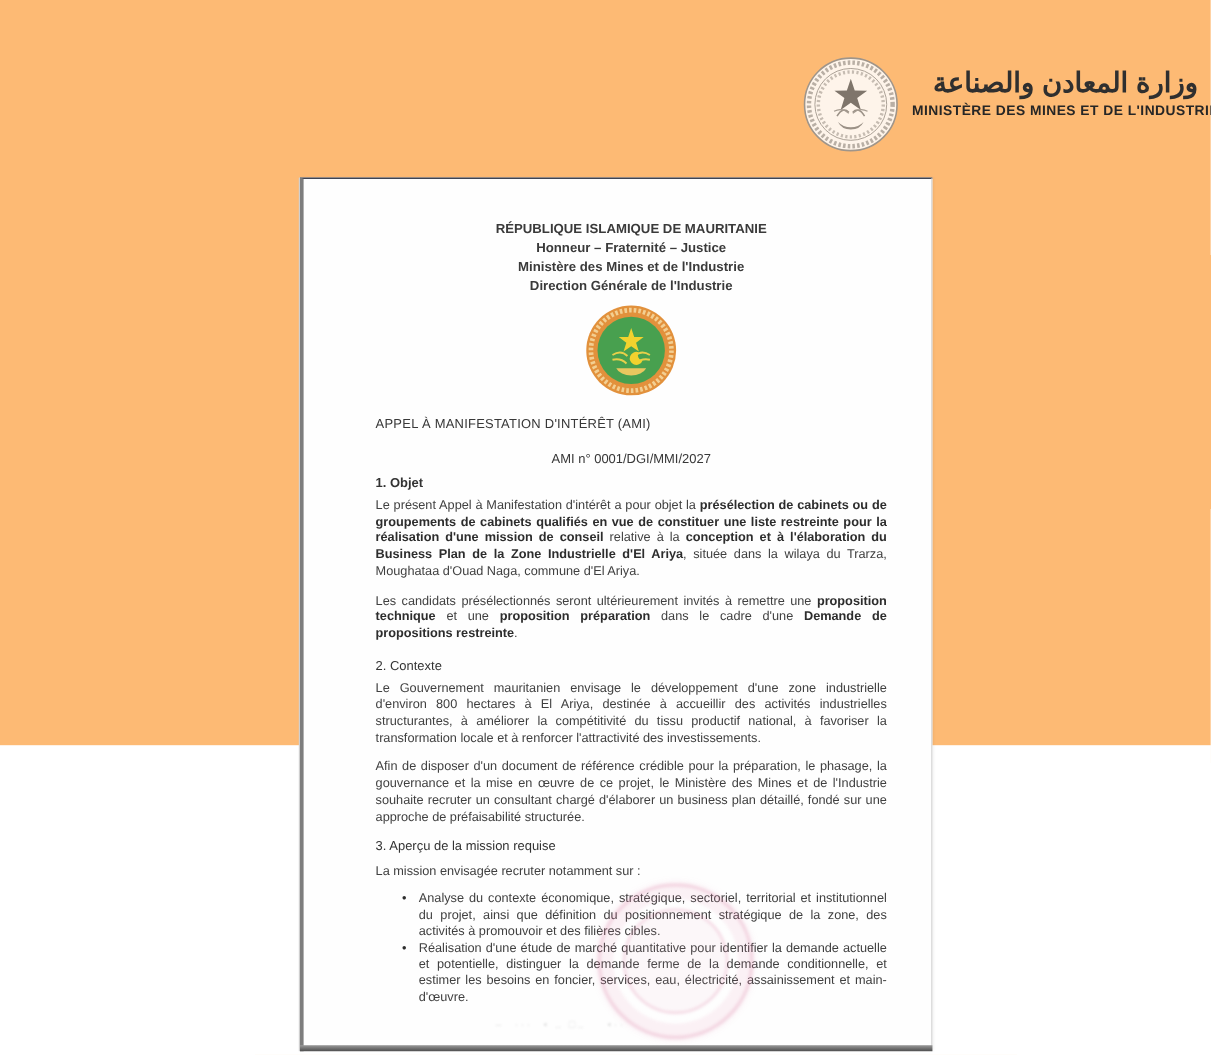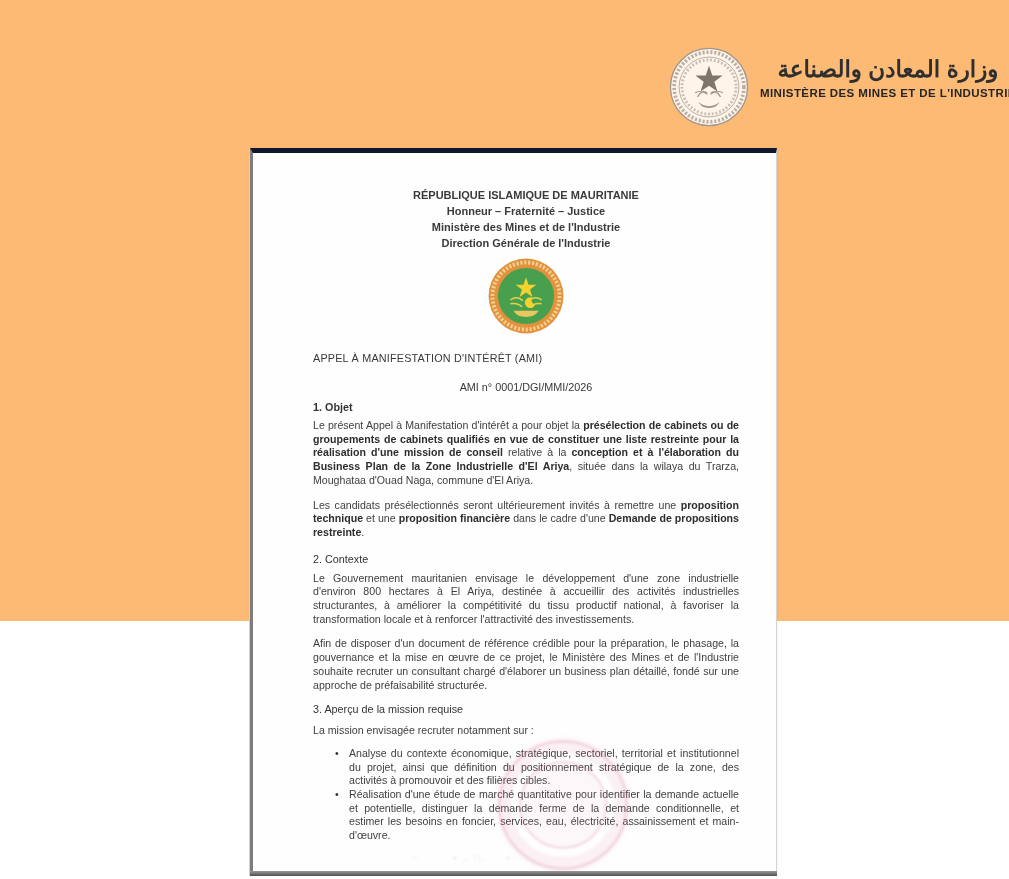--- a/index.html
+++ b/index.html
@@ -12,21 +12,21 @@
                      display:flex; align-items:flex-start; }
   .ministry-seal { width:82px; height:82px; flex:0 0 82px; margin-top:4px; opacity:.85; }
   .ministry-text { display:flex; flex-direction:column; align-items:center; margin-left:10px; margin-top:12px; }
   .ministry-arabic { font-size:23px; color:#2f2f2f; font-weight:600; direction:rtl;
                      letter-spacing:1px; line-height:30px; }
   .ministry-french { font-size:11.5px; font-weight:700; color:#262626; letter-spacing:.4px;
                      margin-top:3px; white-space:nowrap; }
 
   
   .page { position:absolute; left:250px; top:148px; width:527px; height:728px;
-          background:#fefefe; border-top:5px solid #0f172a; border-right:1px solid #d5d5d5;
+          background:#fefefe; border-top:1px solid #0f172a; border-right:1px solid #d5d5d5;
           border-left:3px solid #7d7d7d; box-shadow:-1px 0 0 #cfcfcf, 1px 0 2px rgba(0,0,0,.05); }
   .page-bottom-edge { position:absolute; left:-3px; bottom:0; width:calc(100% + 4px); height:5px;
           background:linear-gradient(#9a9a9a,#4f4f4f); }
   .content { position:relative; width:426px; margin-left:60px; color:#3e3e3e; }
 
   .letterhead { padding-top:34px; text-align:center; font-size:11px; line-height:16px;
                 font-weight:600; color:#3a3a3a; }
   .doc-seal { display:block; width:78px; height:78px; margin:6px auto 0 auto; }
 
   .doc-title { margin-top:16px; text-align:left; font-size:10.8px; line-height:15px;
@@ -100,27 +100,27 @@
         <path d="M30,55 q9,-6 16,1 M30,60 q9,-2 15,4" fill="none" stroke="#e8d04a" stroke-width="2"></path>
         <path d="M70,55 q-9,-6 -16,1 M70,60 q-9,-2 -15,4" fill="none" stroke="#e8d04a" stroke-width="2"></path>
         <path d="M58,52 a7,7 0 1 0 4,9 a6,6 0 0 1 -4,-9 z" fill="#f2d22e"></path>
         <path d="M34,69 a17,12 0 0 0 32,0 z" fill="#e9c75f"></path>
       </svg>
 
       <div class="doc-title">
         <div>APPEL À MANIFESTATION D'INTÉRÊT (AMI)</div>
       </div>
 
-      <div class="doc-ref">AMI n° 0001/DGI/MMI/2026</div>
+      <div class="doc-ref">AMI n° 0001/DGI/MMI/2027</div>
 
       <div class="sec-heading first">1. Objet</div>
 
       <p class="body"><span>Le présent Appel à Manifestation d'intérêt a pour objet la </span><b>présélection de cabinets ou de groupements de cabinets qualifiés en vue de constituer une liste restreinte pour la réalisation d'une mission de conseil</b><span> relative à la </span><b>conception et à l'élaboration du Business Plan de la Zone Industrielle d'El Ariya</b><span>, située dans la wilaya du Trarza, Moughataa d'Ouad Naga, commune d'El Ariya.</span></p>
 
-      <p class="body gap"><span>Les candidats présélectionnés seront ultérieurement invités à remettre une </span><b>proposition technique</b><span> et une </span><b>proposition financière</b><span> dans le cadre d'une </span><b>Demande de propositions restreinte</b><span>.</span></p>
+      <p class="body gap"><span>Les candidats présélectionnés seront ultérieurement invités à remettre une </span><b>proposition technique</b><span> et une </span><b>proposition préparation</b><span> dans le cadre d'une </span><b>Demande de propositions restreinte</b><span>.</span></p>
 
       <div class="sec-heading">2. Contexte</div>
 
       <p class="body" style="margin-top:7px">Le Gouvernement mauritanien envisage le développement d'une zone industrielle d'environ 800 hectares à El Ariya, destinée à accueillir des activités industrielles structurantes, à améliorer la compétitivité du tissu productif national, à favoriser la transformation locale et à renforcer l'attractivité des investissements.</p>
 
       <p class="body gap">Afin de disposer d'un document de référence crédible pour la préparation, le phasage, la gouvernance et la mise en œuvre de ce projet, le Ministère des Mines et de l'Industrie souhaite recruter un consultant chargé d'élaborer un business plan détaillé, fondé sur une approche de préfaisabilité structurée.</p>
 
       <div class="sec-heading" style="margin-top:11px">3. Aperçu de la mission requise</div>
 
       <div class="intro">La mission envisagée recruter notamment sur :</div>

